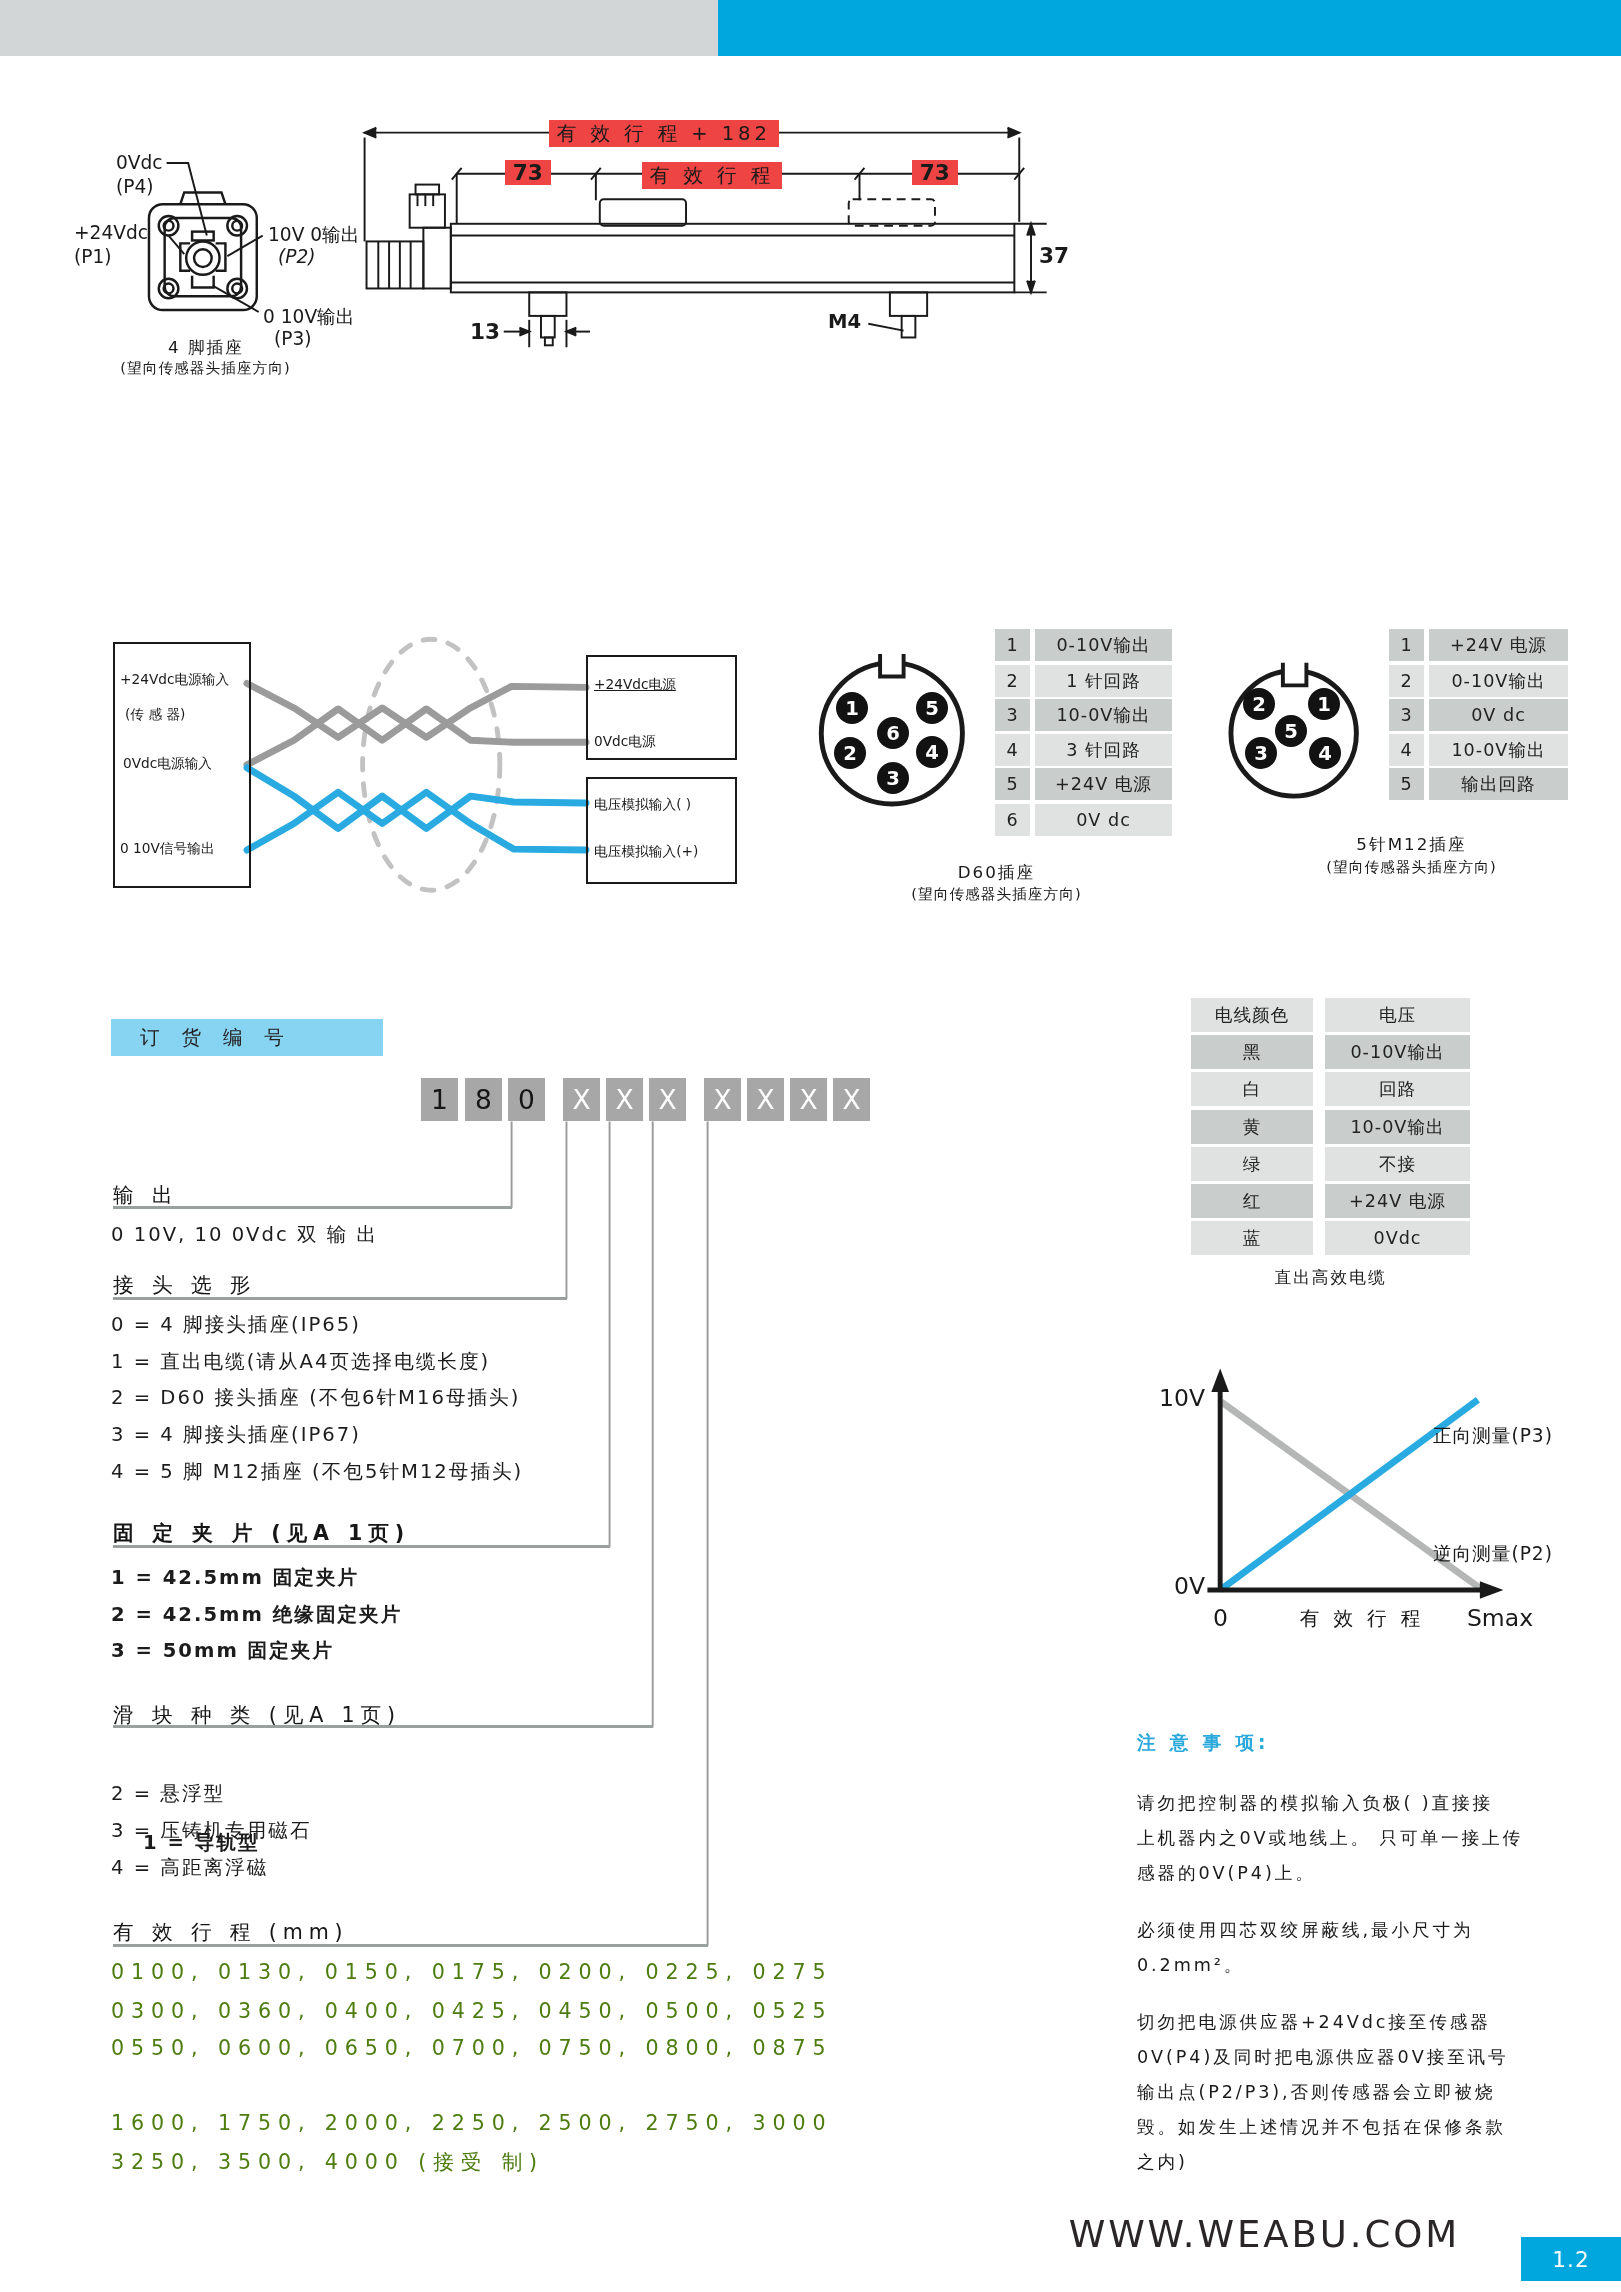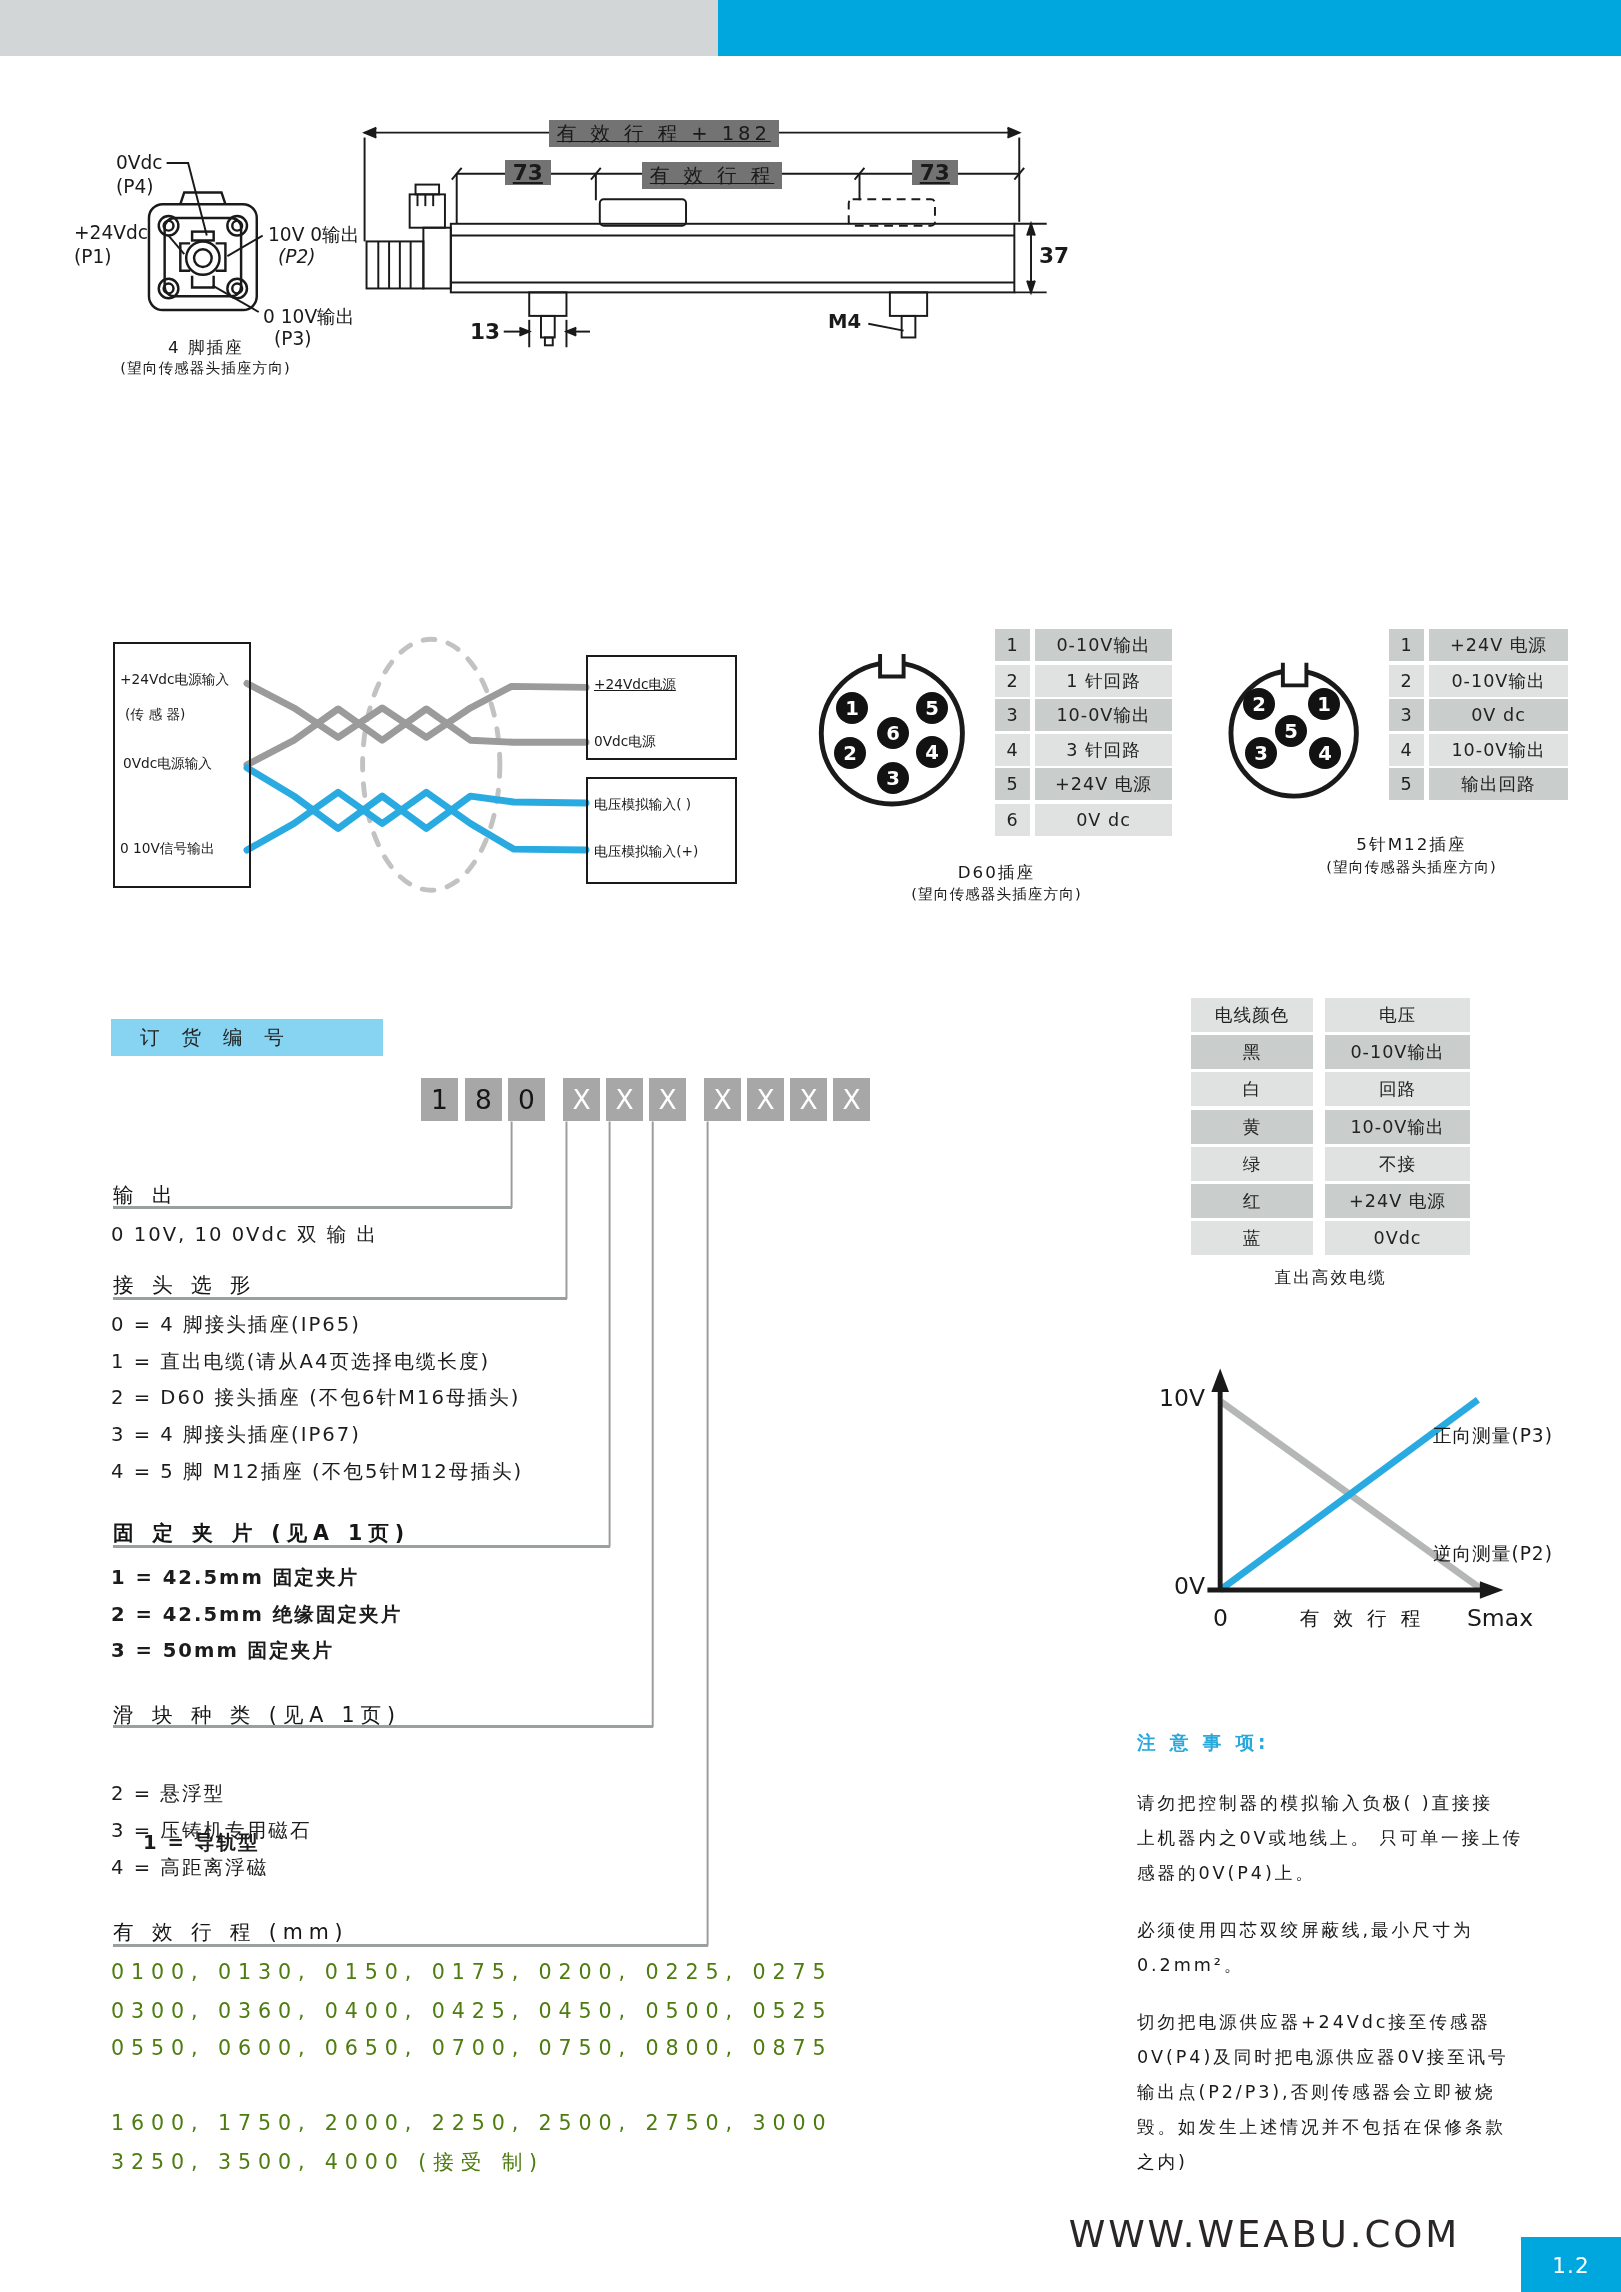--- a/index.html
+++ b/index.html
@@ -1,21 +1,21 @@
 <!DOCTYPE html>
 <html><head>
 <meta charset="utf-8">
 <style>
   html,body { margin:0; padding:0; background:#fff; }
   #page { position:relative; width:1621px; height:2293px; background:#fff; overflow:hidden;
           font-family:"DejaVu Sans","Liberation Sans",sans-serif; }
   .t { position:absolute; color:#1a1a1a; white-space:nowrap; font-family:"DejaVu Sans","Liberation Sans",sans-serif; }
   .ctr { text-align:center; }
   .rt { text-align:right; }
-  .wbg { background:#737373; padding:0 7.8px;text-decoration:underline; }
+  .wbg { background:#ef4444; padding:0 7.8px; }
   .b { font-weight:bold; }
   .pre { white-space:pre-line; }
   .bar { position:absolute; }
   .box { position:absolute; border:2px solid #1a1a1a; background:transparent; }
   .cell { position:absolute; display:flex; align-items:center; justify-content:center;
           font-size:17.6px; letter-spacing:1px; color:#222; }
   .rowdark { background:#c9cdcc; }
   .rowlight { background:#e0e2e1; }
   .pin { position:absolute; width:32px; height:32px; border-radius:50%; background:#121212; color:#fff;
          font-weight:bold; font-size:19.6px; display:flex; align-items:center; justify-content:center; }
@@ -311,18 +311,18 @@
 感器的0V(P4)上。</div>
   <div class="t pre" style="left:1137px;top:1913px;width:470px;font-size:17.6px;line-height:35px;letter-spacing:2.9px;white-space:pre-line;">必须使用四芯双绞屏蔽线,最小尺寸为
 0.2mm²。</div>
   <div class="t pre" style="left:1137px;top:2005px;width:470px;font-size:17.6px;line-height:35px;letter-spacing:2.9px;white-space:pre-line;">切勿把电源供应器+24Vdc接至传感器
 0V(P4)及同时把电源供应器0V接至讯号
 输出点(P2/P3),否则传感器会立即被烧
 毁。如发生上述情况并不包括在保修条款
 之内)</div>
 
   <div class="t rt" style="left:980px;top:2213px;width:480px;font-size:37px;letter-spacing:2.9px;color:#2a2627;">WWW.WEABU.COM</div>
-  <div class="bar" style="left:1521px;top:2237px;width:100px;height:56px;background:#00a7de;display:flex;align-items:center;justify-content:center;">
+  <div class="bar" style="left:1521px;top:2237px;width:100px;height:44px;background:#00a7de;display:flex;align-items:center;justify-content:center;">
     <span class="t" style="position:static;color:#fff;font-size:21.6px;letter-spacing:1px;">1.2</span>
   </div>
 
 </div>
 
 
 </body></html>

